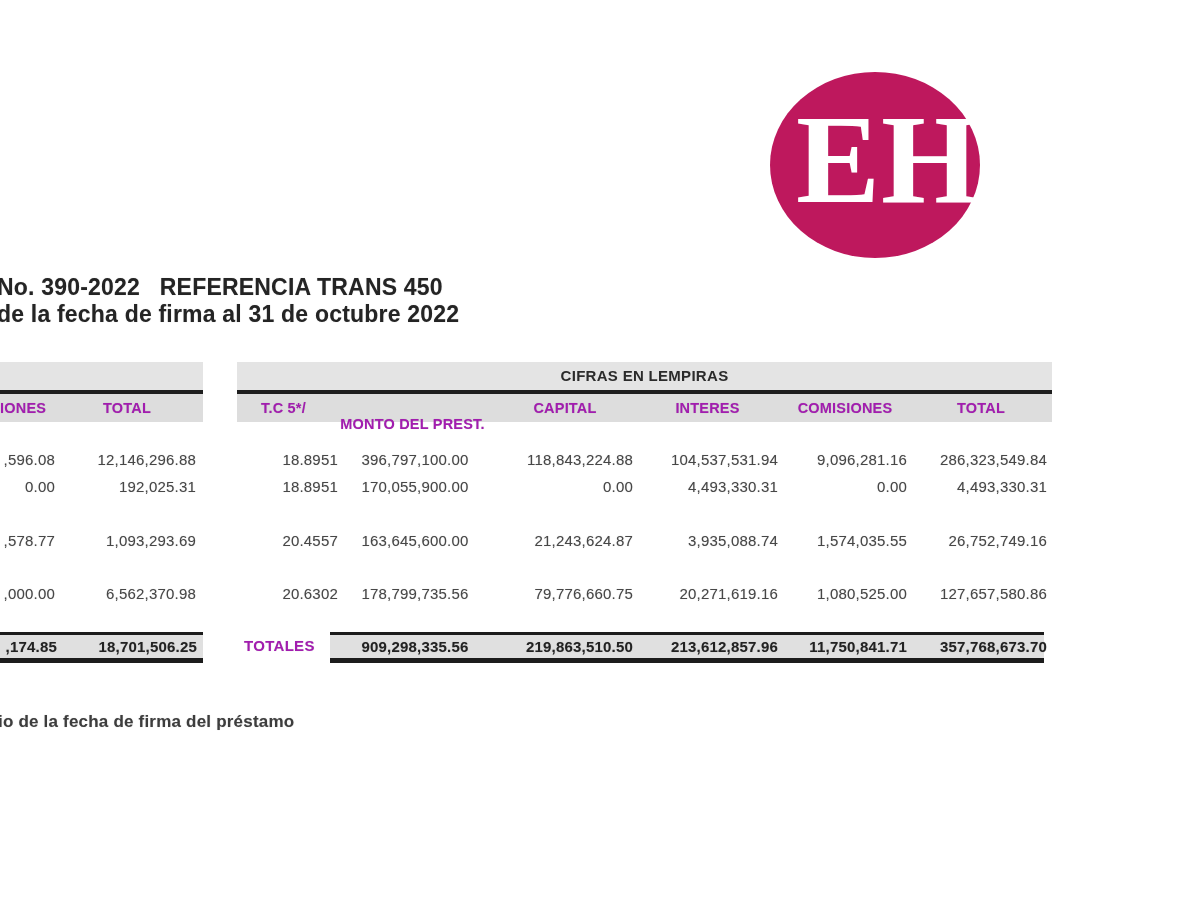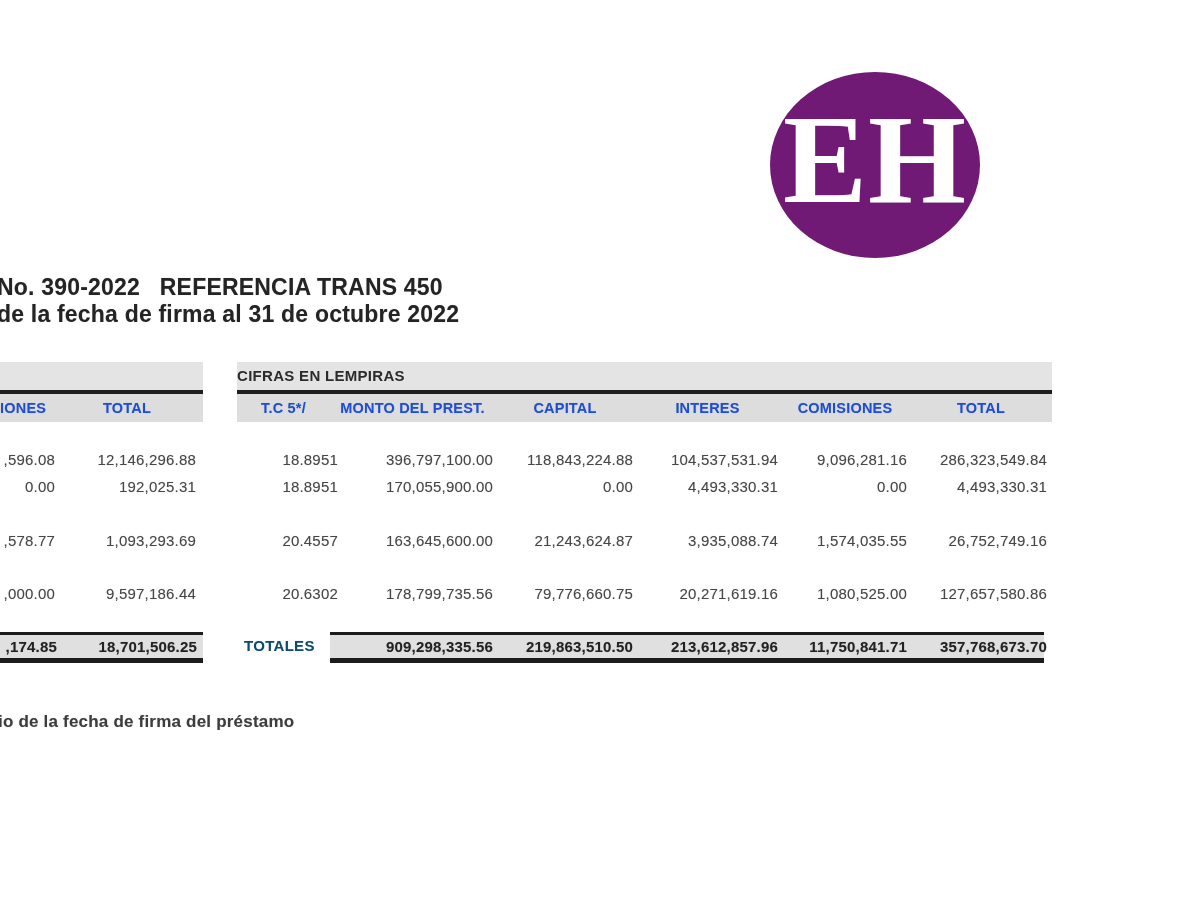--- a/index.html
+++ b/index.html
@@ -33,27 +33,27 @@
     letter-spacing:0.2px;
     text-shadow:0 0 1px rgba(40,40,40,.25);
   }
   .title-line1{top:274px;}
   .title-line2{top:301px;}
   
   .tbl{position:absolute;top:362px;height:302px;}
   .band-top{position:absolute;left:0;top:0;width:100%;height:28px;background:#e4e4e4;}
   .band-title{
     position:absolute;left:0;top:0;width:100%;height:28px;line-height:28px;
-    font-size:15px;font-weight:700;color:#2b2b2b;letter-spacing:.3px;
+    text-align:center;font-size:15px;font-weight:700;color:#2b2b2b;letter-spacing:.3px;
   }
   .rule{position:absolute;left:0;top:28px;width:100%;height:4px;background:#1e1e1e;}
   .hdr-row{position:absolute;left:0;top:32px;width:100%;height:28px;background:#dddddd;}
   .hdr{
     position:absolute;top:32px;height:28px;line-height:28px;
-    text-align:center;font-size:14.5px;font-weight:700;color:#1d4ed8;letter-spacing:.2px;
+    text-align:center;font-size:14.5px;font-weight:700;color:#a21caf;letter-spacing:.2px;
     text-shadow:0 0 1px rgba(40,40,40,.2);
   }
   .cell{
     position:absolute;height:20px;line-height:20px;
     text-align:right;font-size:15px;color:#474747;
     letter-spacing:.2px;
     text-shadow:0 0 1px rgba(70,70,70,.3);
     white-space:nowrap;
   }
   .r1{top:88px;} .r2{top:115px;} .r3{top:169px;} .r4{top:222px;}
@@ -69,66 +69,66 @@
   .ltable .totals-band{left:0;width:203px;}
   .lh0{left:0;width:52px;text-align:left;}
   .lh1{left:97px;width:60px;}
   .lc0{left:-100px;width:155px;}
   .lc1{left:60px;width:136px;}
   .lt0{left:-100px;width:157px;}
   .lt1{left:61px;width:136px;}
   
   .mtable{left:237px;width:815px;}
   .mtable .totals-band{left:93px;width:714px;}
-  .mh0{left:0;width:93px;}   .mh1{left:93px;width:165px;}
+  .mh0{left:0;width:93px;}   .mh1{left:93px;width:165px;margin-top:16px;}
   .mh2{left:258px;width:140px;} .mh3{left:398px;width:145px;}
   .mh4{left:543px;width:130px;} .mh5{left:673px;width:142px;}
-  .mc0{left:0;width:101px;}   .mc1{left:100px;width:156px;}
+  .mc0{left:0;width:101px;}   .mc1{left:100px;width:156px;text-align:center;}
   .mc2{left:266px;width:130px;} .mc3{left:406px;width:135px;}
   .mc4{left:551px;width:119px;} .mc5{left:681px;width:129px;}
   .totales-label{
     position:absolute;left:7px;top:275px;
-    font-size:15px;font-weight:700;color:#0c4a6e;letter-spacing:.3px;
+    font-size:15px;font-weight:700;color:#a21caf;letter-spacing:.3px;
     text-shadow:0 0 1px rgba(40,40,40,.2);
   }
   
   .footnote{
     position:absolute;left:-2px;top:712px;
     font-size:17px;font-weight:600;color:#3d3d3d;
     letter-spacing:.2px;
     text-shadow:0 0 1px rgba(60,60,60,.3);
   }
 </style>
 </head>
 <body>
 
 <div class="page">
 
-  <div class="logo" style="background:#701a75;">
+  <div class="logo" style="background:#be185d;justify-content:flex-end;">
     <span class="logo-text">EH</span>
   </div>
 
   <div class="title-line title-line1">No. 390-2022   REFERENCIA TRANS 450</div>
   <div class="title-line title-line2">de la fecha de firma al 31 de octubre 2022</div>
 
   <div class="tbl ltable">
     <div class="band-top"></div>
     <div class="rule"></div>
     <div class="hdr-row"></div>
     <div class="hdr lh0">IONES</div>
     <div class="hdr lh1">TOTAL</div>
 
     <div class="cell r1 lc0">,596.08</div>
     <div class="cell r1 lc1">12,146,296.88</div>
     <div class="cell r2 lc0">0.00</div>
     <div class="cell r2 lc1">192,025.31</div>
     <div class="cell r3 lc0">,578.77</div>
     <div class="cell r3 lc1">1,093,293.69</div>
     <div class="cell r4 lc0">,000.00</div>
-    <div class="cell r4 lc1">9,597,186.44</div>
+    <div class="cell r4 lc1">6,562,370.98</div>
 
     <div class="totals-band"></div>
     <div class="cell tcell lt0">,174.85</div>
     <div class="cell tcell lt1">18,701,506.25</div>
   </div>
 
   <div class="tbl mtable">
     <div class="band-top"></div>
     <div class="band-title">CIFRAS EN LEMPIRAS</div>
     <div class="rule"></div>

